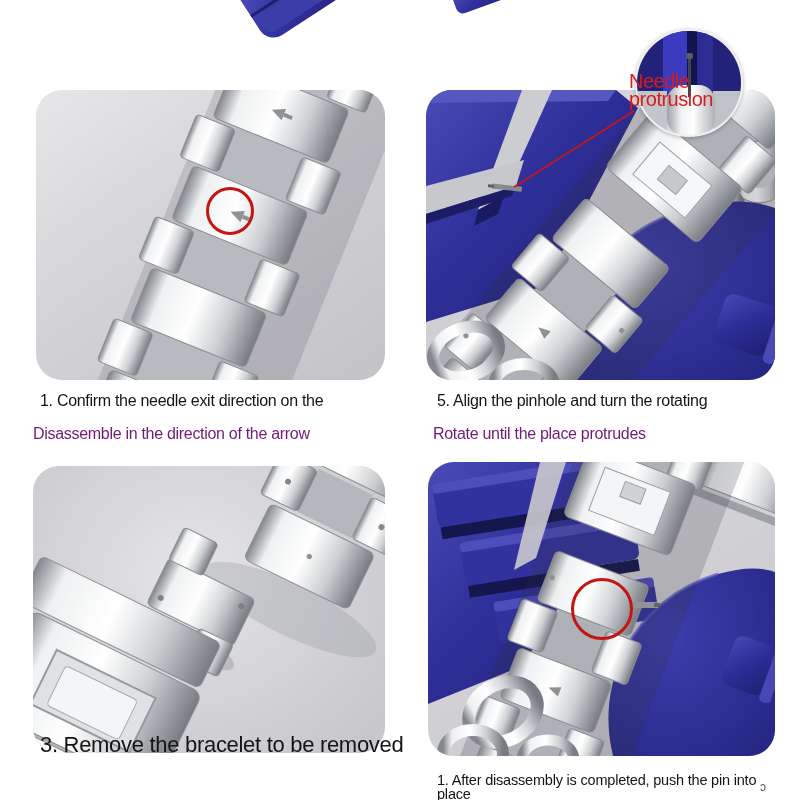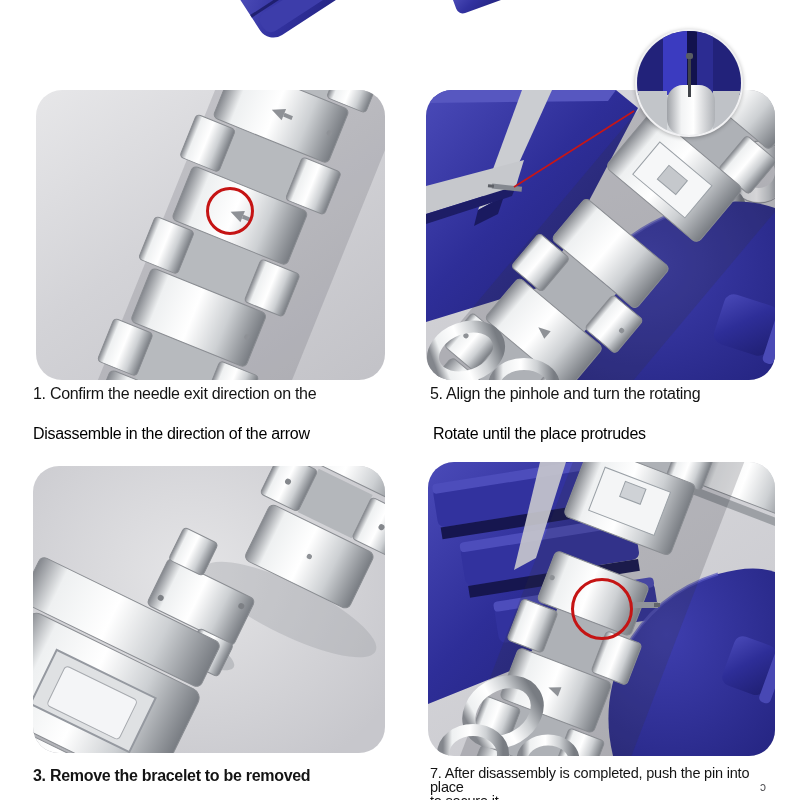--- a/index.html
+++ b/index.html
@@ -4,27 +4,27 @@
 <style>
   html,body{margin:0;padding:0;background:#ffffff;}
   .page{position:relative;width:800px;height:800px;background:#ffffff;overflow:hidden;
         font-family:"Liberation Sans",sans-serif;}
   .photo{position:absolute;border-radius:26px;overflow:hidden;}
   .q1{left:36px;top:90px;width:349px;height:290px;background:linear-gradient(145deg,#e7e7e9 0%,#d3d3d7 45%,#c2c2c7 100%);}
   .q2{left:426px;top:90px;width:349px;height:290px;background:linear-gradient(160deg,#d9d9dd,#c8c8cd);}
   .q3{left:33px;top:466px;width:352px;height:287px;background:radial-gradient(ellipse at 45% 38%,#e5e5e7,#c7c7cc 88%);}
   .q4{left:428px;top:462px;width:347px;height:294px;background:linear-gradient(150deg,#dadade,#c7c7cc);}
   .photo svg{position:absolute;left:0;top:0;display:block;}
-  .cap{position:absolute;margin:0;color:#141414;font-size:16px;line-height:19px;letter-spacing:-0.3px;}
+  .cap{position:absolute;margin:7px;color:#141414;font-size:16px;line-height:19px;letter-spacing:-0.3px;}
   .cap .ln{display:block;}
   .cap1{left:33px;top:384px;width:330px;}
   .cap2{left:430px;top:384px;width:330px;}
-  .cap3{left:33px;top:766px;font-size:16px;line-height:20px;font-weight:bold;}
+  .cap3{left:33px;top:728px;font-size:22px;line-height:20px;}
   .cap4{left:430px;top:766px;width:340px;font-size:14.5px;line-height:14px;letter-spacing:-0.2px;}
-  .note{position:absolute;margin:0;color:#000000;font-size:16px;letter-spacing:-0.3px;white-space:nowrap;}
+  .note{position:absolute;margin:0;color:#701a75;font-size:16px;letter-spacing:-0.3px;white-space:nowrap;}
   .note1{left:33px;top:425px;}
   .note2{left:433px;top:425px;}
   .ring{position:absolute;border-radius:50%;border:3px solid #c51414;z-index:3;}
   .ring1{left:170px;top:97px;width:42px;height:42px;}
   .ring4{left:143px;top:116px;width:56px;height:56px;}
   .topstrip{position:absolute;left:0;top:0;z-index:1;}
   .annot-layer{position:absolute;left:0;top:0;width:800px;height:800px;pointer-events:none;z-index:4;}
   .magnifier{position:absolute;left:635px;top:29px;width:104px;height:104px;border-radius:50%;
              overflow:hidden;border:2px solid #f1f1f3;box-shadow:0 1px 4px rgba(0,0,0,0.28);
              background:#d6d9dc;z-index:5;}
@@ -323,33 +323,37 @@
       <rect x="50" y="0" width="10" height="64" fill="#12124e"></rect>
       <rect x="60" y="0" width="16" height="64" fill="#2c2c92"></rect>
       <rect x="0" y="60" width="30" height="44" fill="#c2c5c9"></rect>
       <rect x="76" y="60" width="28" height="44" fill="#bfc2c7"></rect>
       <rect x="30" y="54" width="48" height="50" rx="16" fill="url(#pushV)"></rect>
       <rect x="51" y="26" width="3" height="40" fill="#41444a"></rect>
       <rect x="49" y="22" width="7" height="6" rx="2" fill="#595d63"></rect>
     </svg>
   </div>
 
+  <p class="callout">
+      <span class="ln">Needle</span>
+      <span class="ln">protrusion</span>
+    </p>
 
   <p class="cap cap1">
       <span class="ln">1. Confirm the needle exit direction on the</span>
     </p>
   <p class="note note1">Disassemble in the direction of the arrow</p>
 
   <p class="cap cap2">
       <span class="ln">5. Align the pinhole and turn the rotating</span>
     </p>
   <p class="note note2">Rotate until the place protrudes</p>
 
   <p class="cap cap3">3. Remove the bracelet to be removed</p>
 
   <p class="cap cap4">
-      <span class="ln">7. After disassembly is completed, push the pin into place</span>
+      <span class="ln">1. After disassembly is completed, push the pin into place</span>
       <span class="ln">to secure it</span>
     </p>
 
   <span class="stray">ɔ</span>
 
 </div>
 
 </body></html>

